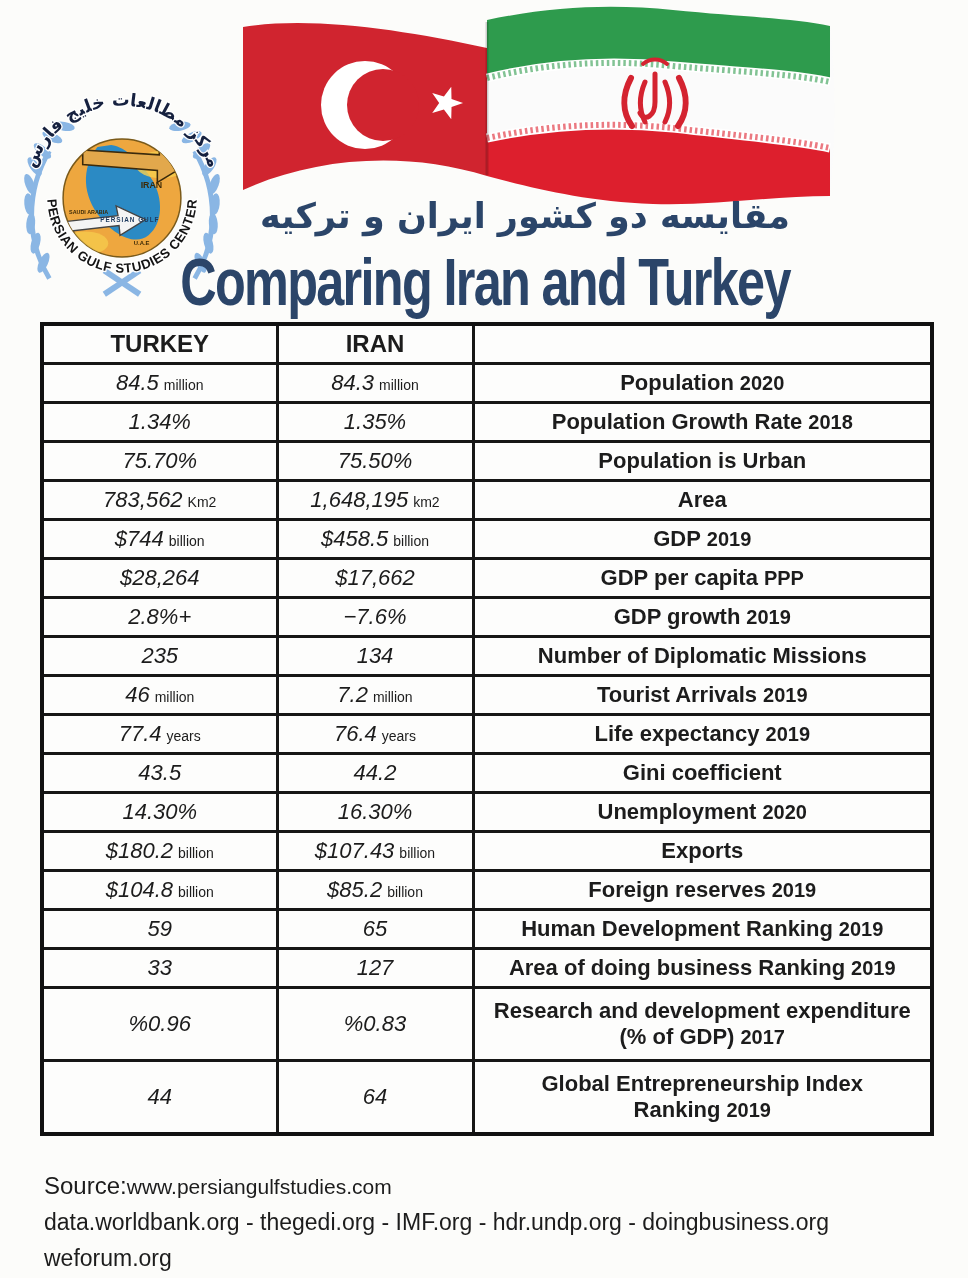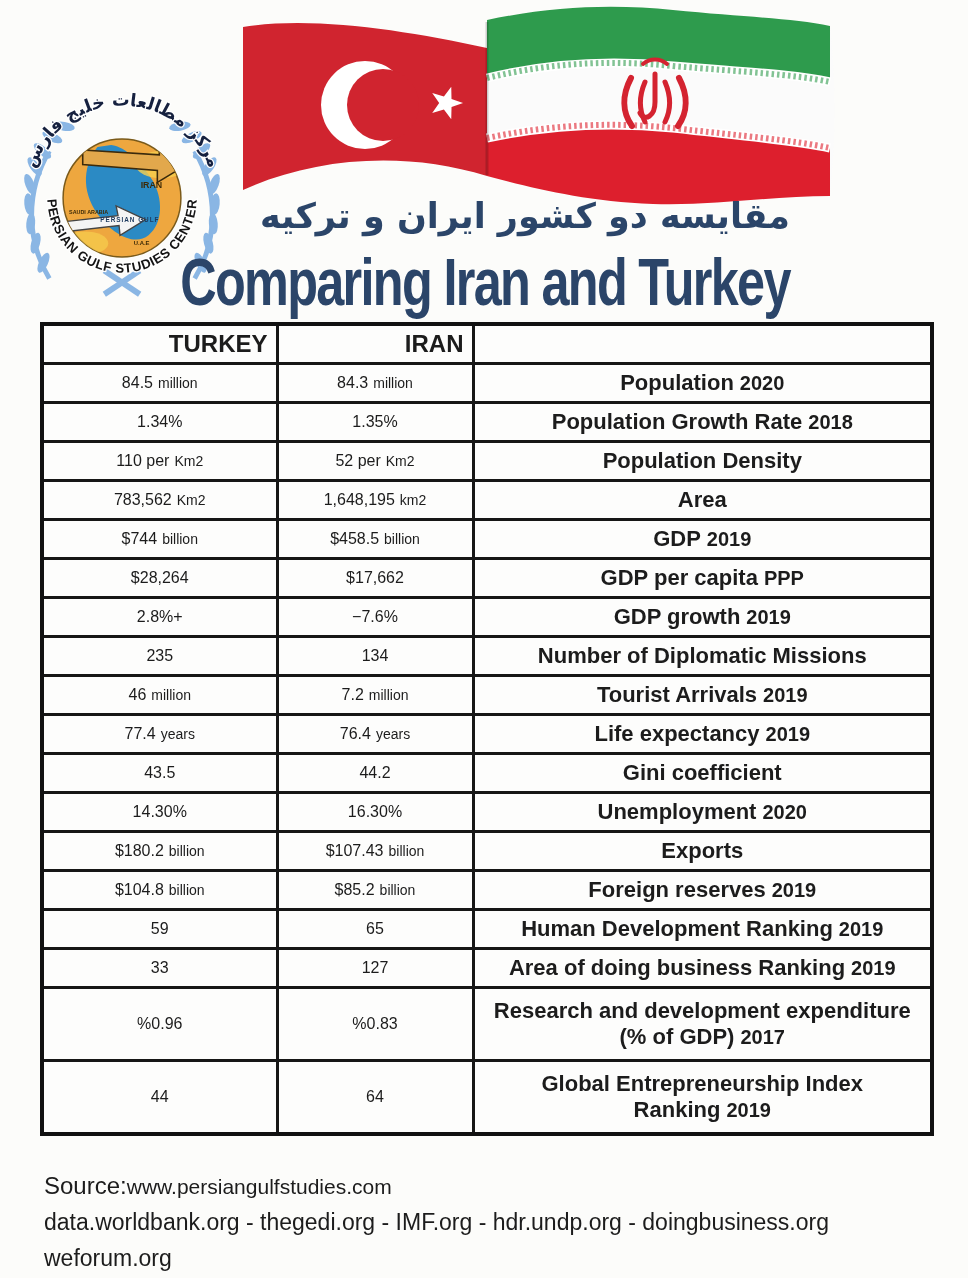--- a/index.html
+++ b/index.html
@@ -15,24 +15,24 @@
             font-weight:bold;font-size:60px;letter-spacing:-2px;color:#2b4569;
             transform:scale(0.84,1.12);transform-origin:50% 50%;white-space:nowrap;}
 
   
   table.cmp{position:absolute;left:40px;top:322px;width:890px;border-collapse:collapse;
             table-layout:fixed;background:#fdfdfc;}
   table.cmp col.c1{width:235px;} table.cmp col.c2{width:196px;} table.cmp col.c3{width:459px;}
   table.cmp th,table.cmp td{border:3px solid #161616;text-align:center;vertical-align:middle;
             padding:1px 8px;overflow:hidden;}
   table.cmp{border:4px solid #111;}
-  table.cmp th{height:34px;font-size:24px;font-weight:bold;text-align:right;}
+  table.cmp th{height:34px;font-size:24px;font-weight:bold;}
   table.cmp td{height:34px;}
   tr.tall td{height:68px;}
-  .v{font-size:16px;}
+  .v{font-size:22px;font-style:italic;}
   .unit{font-size:14px;margin-left:5px;}
   .unit:empty,.yr:empty{display:none;}
   .lbl{font-size:22px;font-weight:bold;line-height:1.18;margin-top:32px;}
   .yr{font-size:20px;font-weight:bold;margin-left:6px;}
   .lab{line-height:1.18;}
 
   
   .footer{position:absolute;left:44px;top:1172px;width:900px;}
   .src-line{font-size:23px;margin-bottom:9px;}
   .src-label{font-size:24px;}
@@ -157,26 +157,26 @@
       <td class="val"><span class="v v-iran">84.3</span><span class="unit u-iran">million</span></td>
       <td class="lab"><span class="lbl">Population</span><span class="yr">2020</span></td>
     </tr>
 
     <tr>
       <td class="val"><span class="v v-turkey">1.34%</span></td>
       <td class="val"><span class="v v-iran">1.35%</span></td>
       <td class="lab"><span class="lbl">Population Growth Rate</span><span class="yr">2018</span></td>
     </tr>
 
-
-    <tr>
-      <td class="val"><span class="v v-turkey">110 per</span><span class="unit u-turkey">Km2</span></td>
-      <td class="val"><span class="v v-iran">52 per</span><span class="unit u-iran">Km2</span></td>
-      <td class="lab"><span class="lbl">Population Density</span></td>
-    </tr>
+    <tr>
+      <td class="val"><span class="v v-turkey">75.70%</span></td>
+      <td class="val"><span class="v v-iran">75.50%</span></td>
+      <td class="lab"><span class="lbl">Population is Urban</span></td>
+    </tr>
+
 
     <tr>
       <td class="val"><span class="v v-turkey">783,562</span><span class="unit u-turkey">Km2</span></td>
       <td class="val"><span class="v v-iran">1,648,195</span><span class="unit u-iran">km2</span></td>
       <td class="lab"><span class="lbl">Area</span></td>
     </tr>
 
     <tr>
       <td class="val"><span class="v v-turkey">$744</span><span class="unit u-turkey">billion</span></td>
       <td class="val"><span class="v v-iran">$458.5</span><span class="unit u-iran">billion</span></td>

